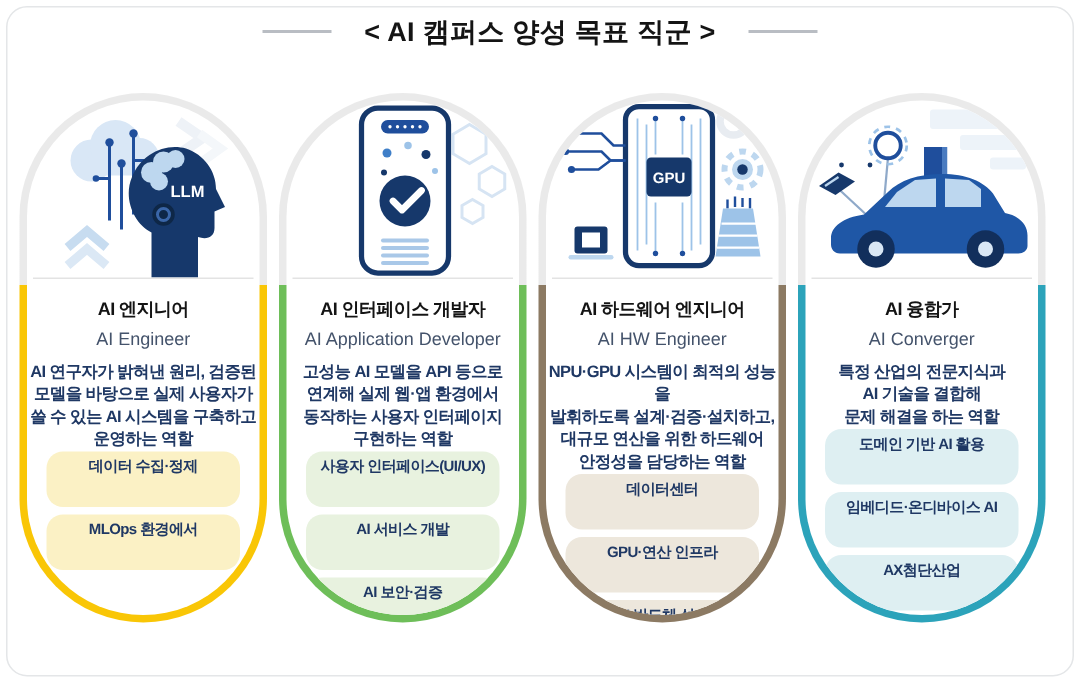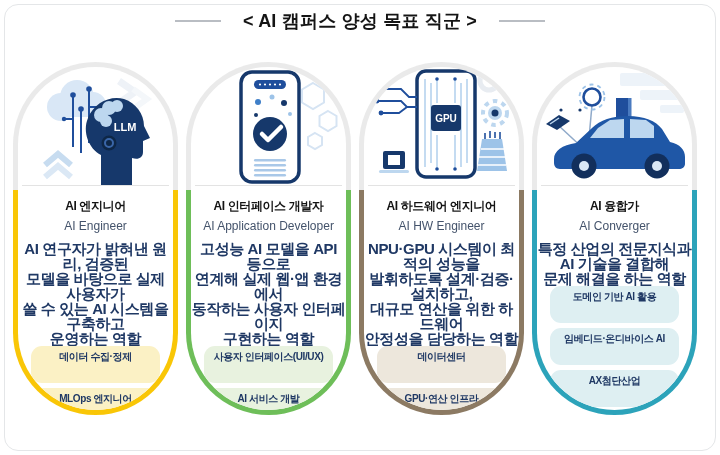--- a/index.html
+++ b/index.html
@@ -48,21 +48,21 @@
     margin-top: 12px; text-align: center;
     font-size: 12px; font-weight: bold; color: #141414; letter-spacing: -0.4px;
     white-space: nowrap;
   }
   .card-subtitle {
     margin-top: 4px; text-align: center;
     font-size: 12px; color: #44536b;
   }
   .card-desc {
     margin-top: 8px; text-align: center;
-    font-size: 15px; font-weight: bold; line-height: 15px;
+    font-size: 11px; font-weight: bold; line-height: 15px;
     color: #1f3864; letter-spacing: -0.4px;
     white-space: pre-line;
   }
   .tags {
     margin-top: auto; padding: 0 13px 31px;
     display: flex; flex-direction: column; gap: 5px;
   }
   .tag {
     background: var(--tag-bg);
     border-radius: 11px; height: 37px; line-height: 21px;
@@ -126,21 +126,21 @@
       </div>
       <div class="divider"></div>
       <div class="card-title">AI 엔지니어</div>
       <div class="card-subtitle">AI Engineer</div>
       <div class="card-desc">AI 연구자가 밝혀낸 원리, 검증된
 모델을 바탕으로 실제 사용자가
 쓸 수 있는 AI 시스템을 구축하고
 운영하는 역할</div>
       <div class="tags">
         <div class="tag">데이터 수집·정제</div>
-        <div class="tag">MLOps 엔지니어</div>
+        <div class="tag">MLOps 환경에서</div>
       </div>
     </div>
   </div>
 
   <div class="card" style="--accent: #6ebe59; --tag-bg: #e8f2df;">
     <div class="card-inner">
       <div class="illus">
         <svg width="150" height="118" viewBox="0 0 150 118">
           <g stroke="#d6e4f3" stroke-width="2" fill="none">
             <path d="M119 16 l11 6.5 v13 l-11 6.5 l-11 -6.5 v-13 Z"></path>

